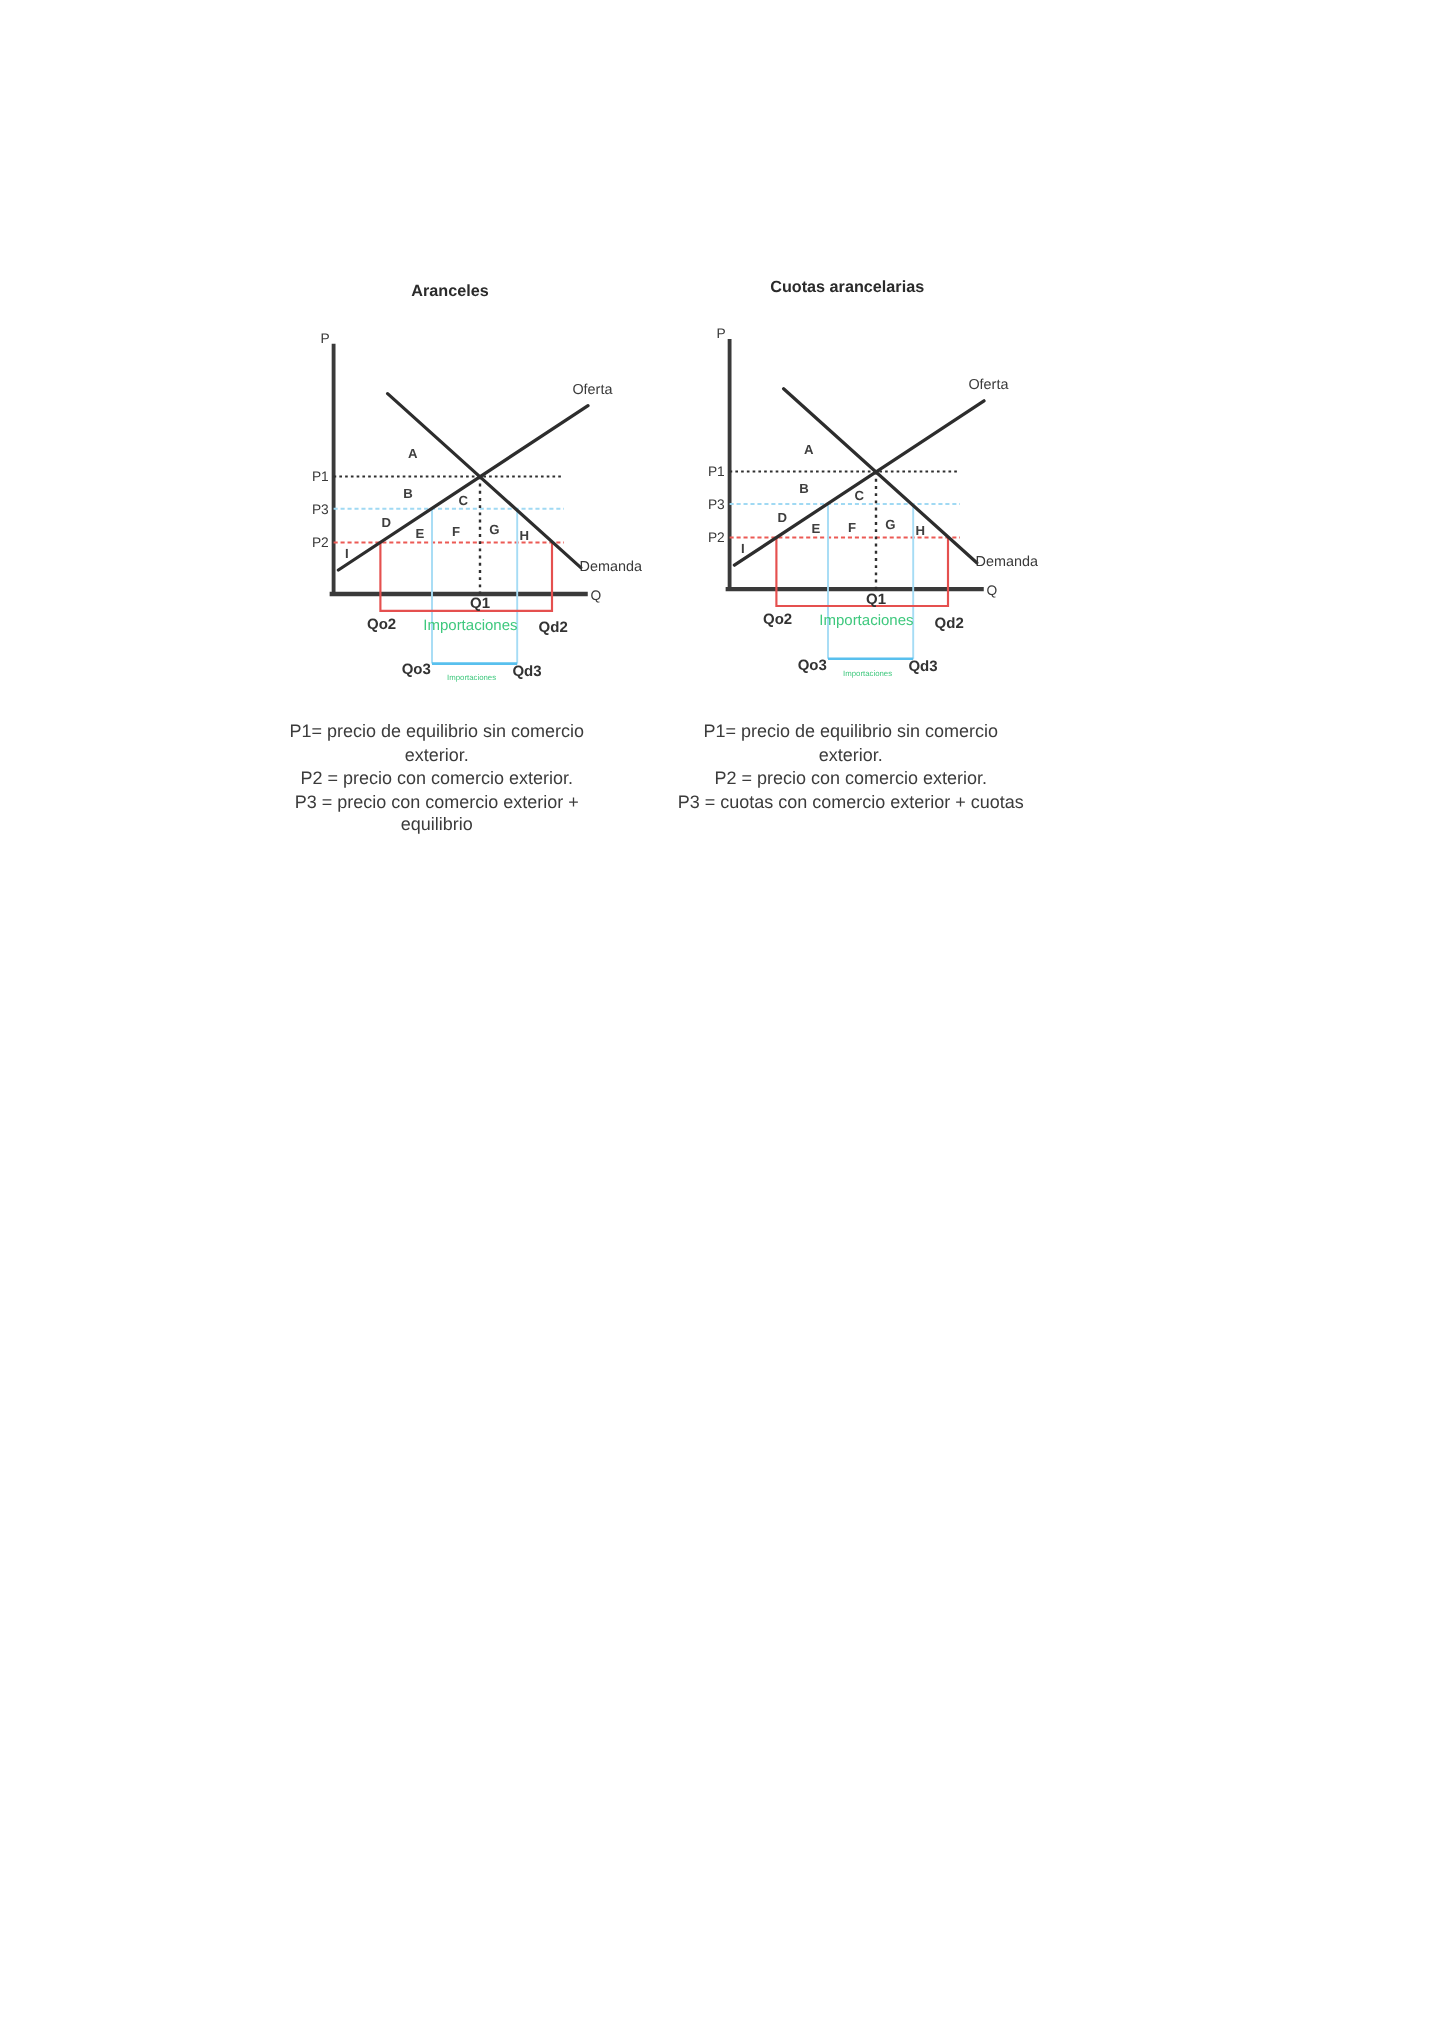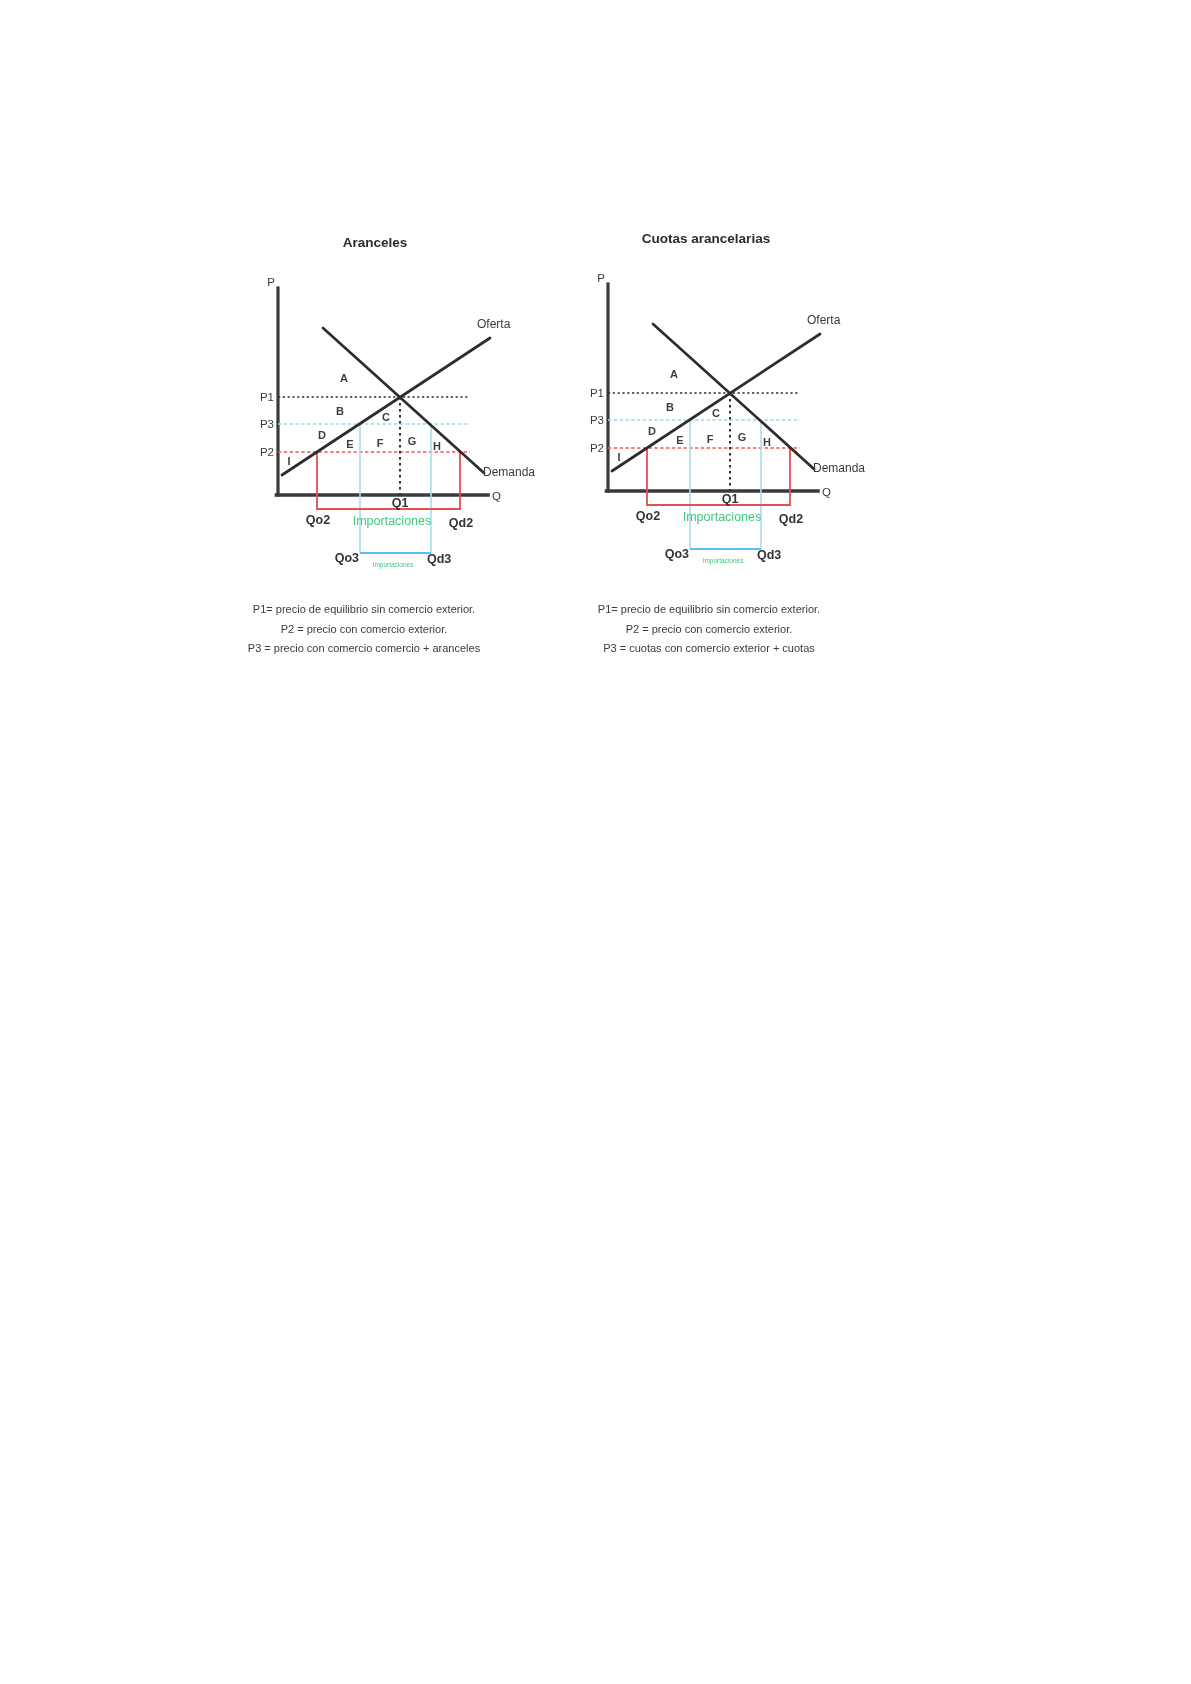--- a/index.html
+++ b/index.html
@@ -42,21 +42,21 @@
   .t-qty     { font-size: 12.5px; font-weight: 600; fill: #333333; }
   .t-region  { font-size: 11px;   font-weight: 600; fill: #3e3e3e; }
   .t-imports       { font-size: 12.5px; font-weight: 500; fill: #3ec87d; }
   .t-imports-small { font-size: 6.5px;  font-weight: 500; fill: #3ec87d; }
 
   .caption {
     position: absolute;
     top: 600px;
     width: 300px;
     text-align: center;
-    font-size: 11px;
+    font-size: 15px;
     line-height: 19.5px;
     color: #3b3b3b;
   }
   #caption-left  { left: 214px; }
   #caption-right { left: 559px; }
 </style>
 </head>
 <body>
 
 <svg id="chart-left" class="chart-svg" width="310" height="370" viewBox="0 0 310 370">
@@ -149,20 +149,20 @@
   <text class="t-qty" x="231" y="312" text-anchor="middle">Qd2</text>
   <text class="t-imports" x="162" y="310" text-anchor="middle">Importaciones</text>
   <text class="t-qty" x="129" y="347" text-anchor="end">Qo3</text>
   <text class="t-qty" x="197" y="348" text-anchor="start">Qd3</text>
   <text class="t-imports-small" x="163" y="352" text-anchor="middle">Importaciones</text>
 </svg>
 
 <div id="caption-left" class="caption">
   <div>P1= precio de equilibrio sin comercio exterior.</div>
   <div>P2 = precio con comercio exterior.</div>
-  <div>P3 = precio con comercio comercio + aranceles</div>
+  <div>P3 = precio con comercio exterior + equilibrio</div>
 </div>
 
 <div id="caption-right" class="caption">
   <div>P1= precio de equilibrio sin comercio exterior.</div>
   <div>P2 = precio con comercio exterior.</div>
   <div>P3 = cuotas con comercio exterior + cuotas</div>
 </div>
 
 </body></html>

